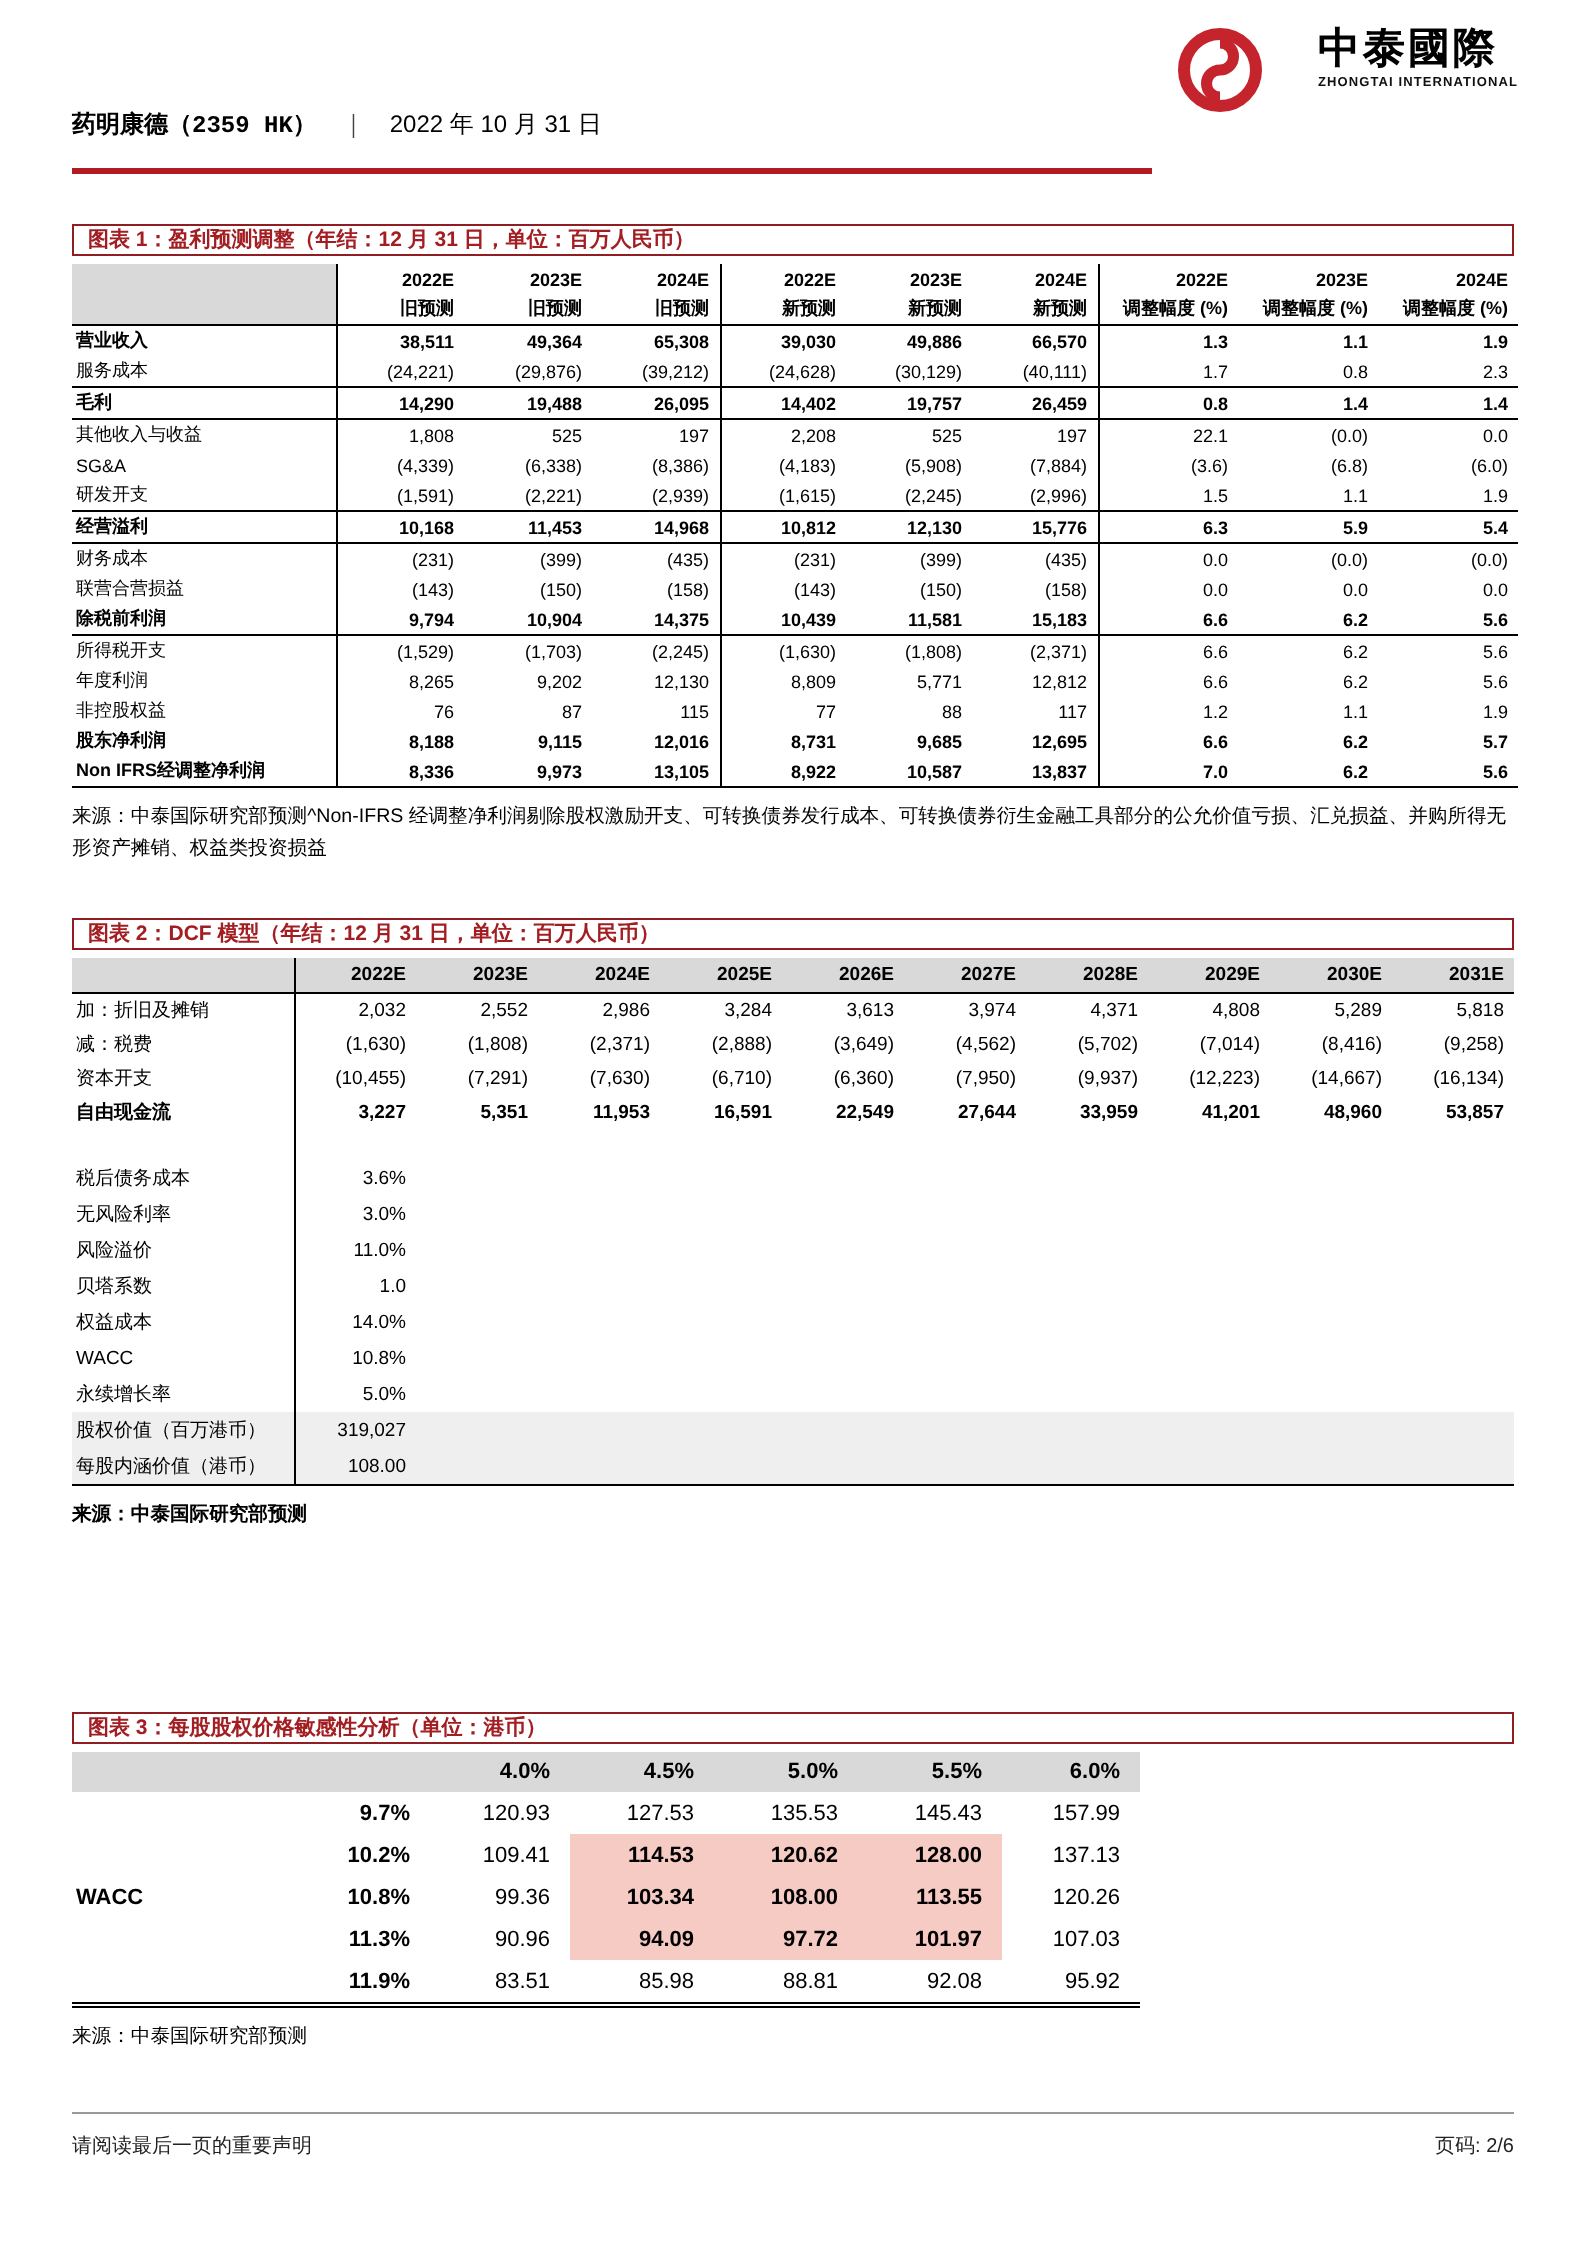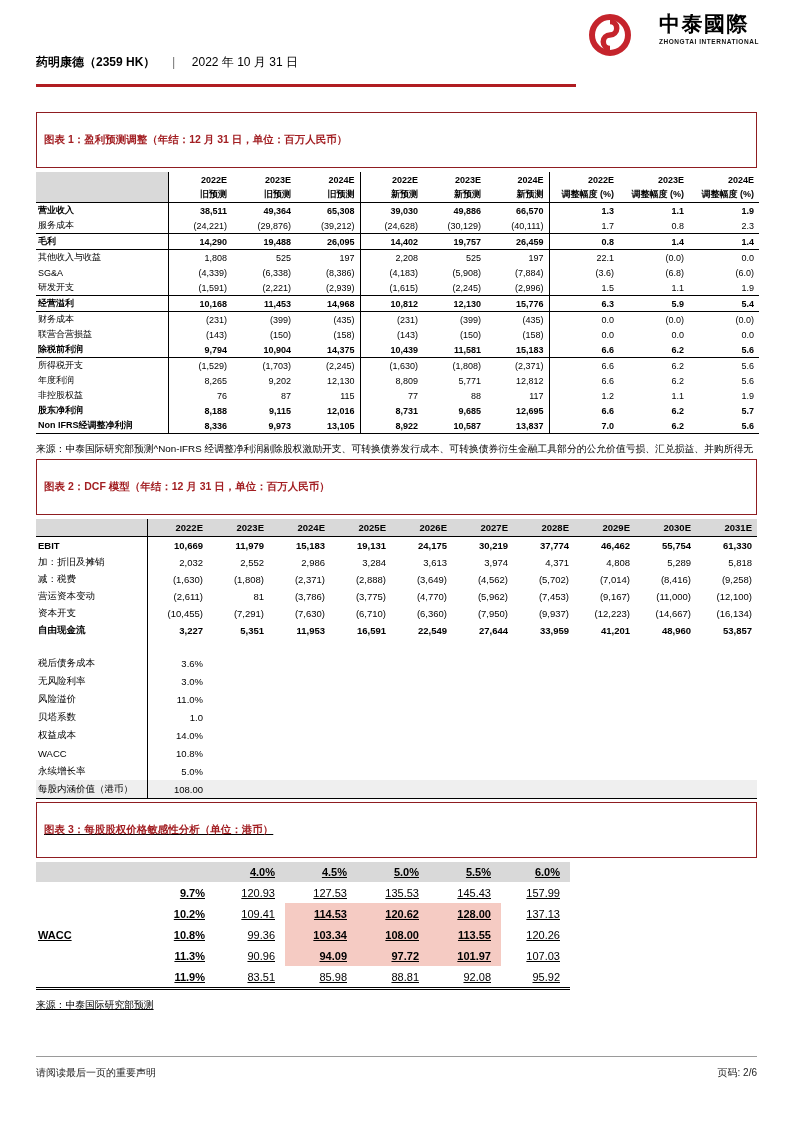--- a/index.html
+++ b/index.html
@@ -6,29 +6,29 @@
   .page{position:relative;width:793px;height:1122px;background:#fff;overflow:hidden;
         font-family:"Liberation Sans","DejaVu Sans",sans-serif;color:#000;}
   .abs{position:absolute;}
 
   
   .logo{top:13px;left:588px;display:flex;align-items:flex-start;gap:8px;}
   .logo-txt{display:flex;flex-direction:column;margin-left:19px;}
   .logo-cn{font-size:21px;font-weight:bold;letter-spacing:1.5px;line-height:1.05;font-family:"Liberation Serif","DejaVu Serif",serif;}
   .logo-en{font-size:6.5px;font-weight:bold;letter-spacing:0.55px;margin-top:3px;color:#111;}
   .header-line{top:54px;left:36px;font-size:12px;white-space:nowrap;}
-  .stock{font-weight:bold;}
+  .stock{font-weight:bold;font-family:Liberation Mono, monospace;}
   .hsep{color:#444;margin:0 9px;font-weight:normal;}
   .red-rule{top:84px;left:36px;width:540px;height:3px;background:#b01c21;}
 
   
   .fig{left:36px;width:721px;}
-  #fig1{top:112px;} #fig2{top:459px;} #fig3{top:802px;text-decoration:underline;}
+  #fig1{top:112px;} #fig2{top:459px;} #fig3{top:856px;}
   .figtitle{border:1.5px solid #8f1d21;color:#a21e22;font-weight:bold;font-size:10.5px;
-            padding:20px 7px;background:#fff;}
+            padding:0 7px;background:#fff;}
 
   table{border-collapse:collapse;table-layout:fixed;margin-top:4px;width:721px;}
   td{padding:0 5px 0 0;font-size:9px;height:15px;overflow:hidden;white-space:nowrap;vertical-align:middle;}
   .num{text-align:right;}
   .lbl{text-align:left;padding-left:2px;}
   .vline{border-right:1px solid #000;}
   tr.b td{font-weight:bold;}
   tr.sep td{border-bottom:1px solid #000;}
 
   #t1 thead td{font-weight:bold;}
@@ -334,33 +334,20 @@
             <td class="num">2025E</td>
             <td class="num">2026E</td>
             <td class="num">2027E</td>
             <td class="num">2028E</td>
             <td class="num">2029E</td>
             <td class="num">2030E</td>
             <td class="num">2031E</td>
           </tr>
         </thead>
       <tbody>
-          <tr class="b">
-            <td class="lbl vline">EBIT</td>
-            <td class="num">10,669</td>
-            <td class="num">11,979</td>
-            <td class="num">15,183</td>
-            <td class="num">19,131</td>
-            <td class="num">24,175</td>
-            <td class="num">30,219</td>
-            <td class="num">37,774</td>
-            <td class="num">46,462</td>
-            <td class="num">55,754</td>
-            <td class="num">61,330</td>
-          </tr>
           <tr>
             <td class="lbl vline">加：折旧及摊销</td>
             <td class="num">2,032</td>
             <td class="num">2,552</td>
             <td class="num">2,986</td>
             <td class="num">3,284</td>
             <td class="num">3,613</td>
             <td class="num">3,974</td>
             <td class="num">4,371</td>
             <td class="num">4,808</td>
@@ -372,33 +359,20 @@
             <td class="num">(1,630)</td>
             <td class="num">(1,808)</td>
             <td class="num">(2,371)</td>
             <td class="num">(2,888)</td>
             <td class="num">(3,649)</td>
             <td class="num">(4,562)</td>
             <td class="num">(5,702)</td>
             <td class="num">(7,014)</td>
             <td class="num">(8,416)</td>
             <td class="num">(9,258)</td>
-          </tr>
-          <tr>
-            <td class="lbl vline">营运资本变动</td>
-            <td class="num">(2,611)</td>
-            <td class="num">81</td>
-            <td class="num">(3,786)</td>
-            <td class="num">(3,775)</td>
-            <td class="num">(4,770)</td>
-            <td class="num">(5,962)</td>
-            <td class="num">(7,453)</td>
-            <td class="num">(9,167)</td>
-            <td class="num">(11,000)</td>
-            <td class="num">(12,100)</td>
           </tr>
           <tr>
             <td class="lbl vline">资本开支</td>
             <td class="num">(10,455)</td>
             <td class="num">(7,291)</td>
             <td class="num">(7,630)</td>
             <td class="num">(6,710)</td>
             <td class="num">(6,360)</td>
             <td class="num">(7,950)</td>
             <td class="num">(9,937)</td>
@@ -449,20 +423,25 @@
             <td colspan="9"></td>
           </tr>
           <tr class="assum">
             <td class="lbl vline">WACC</td>
             <td class="num">10.8%</td>
             <td colspan="9"></td>
           </tr>
           <tr class="assum">
             <td class="lbl vline">永续增长率</td>
             <td class="num">5.0%</td>
+            <td colspan="9"></td>
+          </tr>
+          <tr class="assum shade">
+            <td class="lbl vline">股权价值（百万港币）</td>
+            <td class="num">319,027</td>
             <td colspan="9"></td>
           </tr>
           <tr class="assum shade last">
             <td class="lbl vline">每股内涵价值（港币）</td>
             <td class="num">108.00</td>
             <td colspan="9"></td>
           </tr>
         </tbody>
     </table>
     <div class="source b">来源：中泰国际研究部预测</div>

